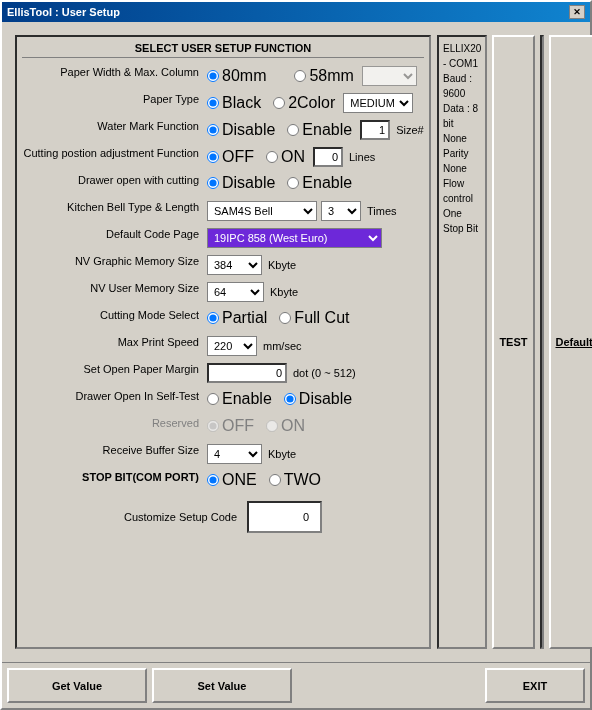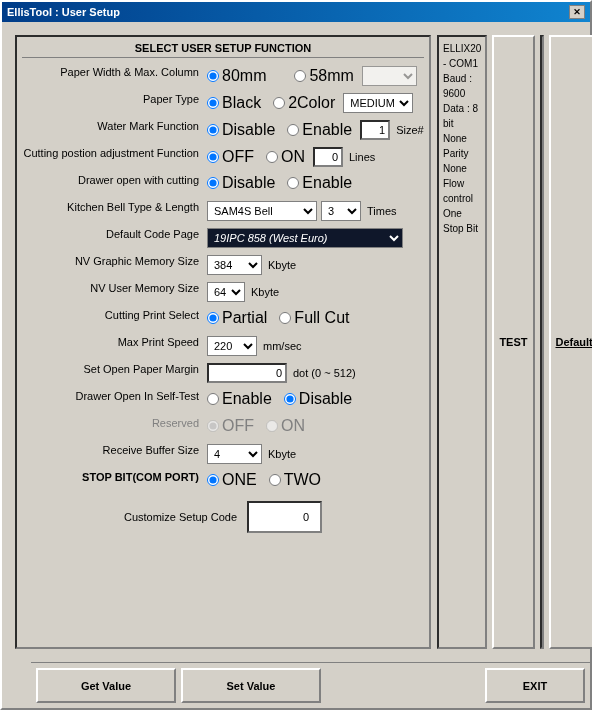--- a/index.html
+++ b/index.html
@@ -171,21 +171,20 @@
       align-items: center;
       justify-content: center;
       overflow: hidden;
     }
     .bottom-bar {
       display: flex;
       padding: 5px;
       gap: 5px;
       justify-content: space-between;
       border-top: 1px solid #808080;
-      margin-left: 29px;
     }
     .bottom-btn {
       width: 140px;
       height: 35px;
       font-size: 11px;
       font-weight: bold;
     }
     .exit-btn {
       width: 100px;
       height: 35px;
@@ -323,50 +322,50 @@
           <select style="width:40px;">
             <option>1</option><option>2</option><option selected="">3</option><option>4</option><option>5</option>
           </select>
           <span class="unit-label">Times</span>
         </div>
       </div>
 
       <div class="row">
         <div class="row-label">Default Code Page</div>
         <div class="row-controls">
-          <select style="width:196px; background:#0f172a; color:white;font-style:italic;">
+          <select style="width:175px; background:#6d28d9; color:white;">
             <option style="background:#000080;color:white;" selected="">19IPC 858 (West Euro)</option>
             <option>PC437 (USA)</option>
             <option>PC850 (Multilingual)</option>
           </select>
         </div>
       </div>
 
       <div class="row">
         <div class="row-label">NV Graphic Memory Size</div>
         <div class="row-controls">
           <select style="width:55px;">
             <option selected="">384</option><option>256</option><option>512</option>
           </select>
           <span class="unit-label">Kbyte</span>
         </div>
       </div>
 
       <div class="row">
         <div class="row-label">NV User Memory Size</div>
         <div class="row-controls">
-          <select style="width:38px;">
+          <select style="width:57px;">
             <option selected="">64</option><option>32</option><option>128</option>
           </select>
           <span class="unit-label">Kbyte</span>
         </div>
       </div>
 
       <div class="row">
-        <div class="row-label">Cutting Print Select</div>
+        <div class="row-label">Cutting Mode Select</div>
         <div class="row-controls">
           <div class="radio-group">
             <input type="radio" name="cutting_mode" checked="" style="">
             <span class="radio-label">Partial</span>
           </div>
           <div class="radio-group" style="margin-left:8px;">
             <input type="radio" name="cutting_mode" style="">
             <span class="radio-label">Full Cut</span>
           </div>
         </div>

